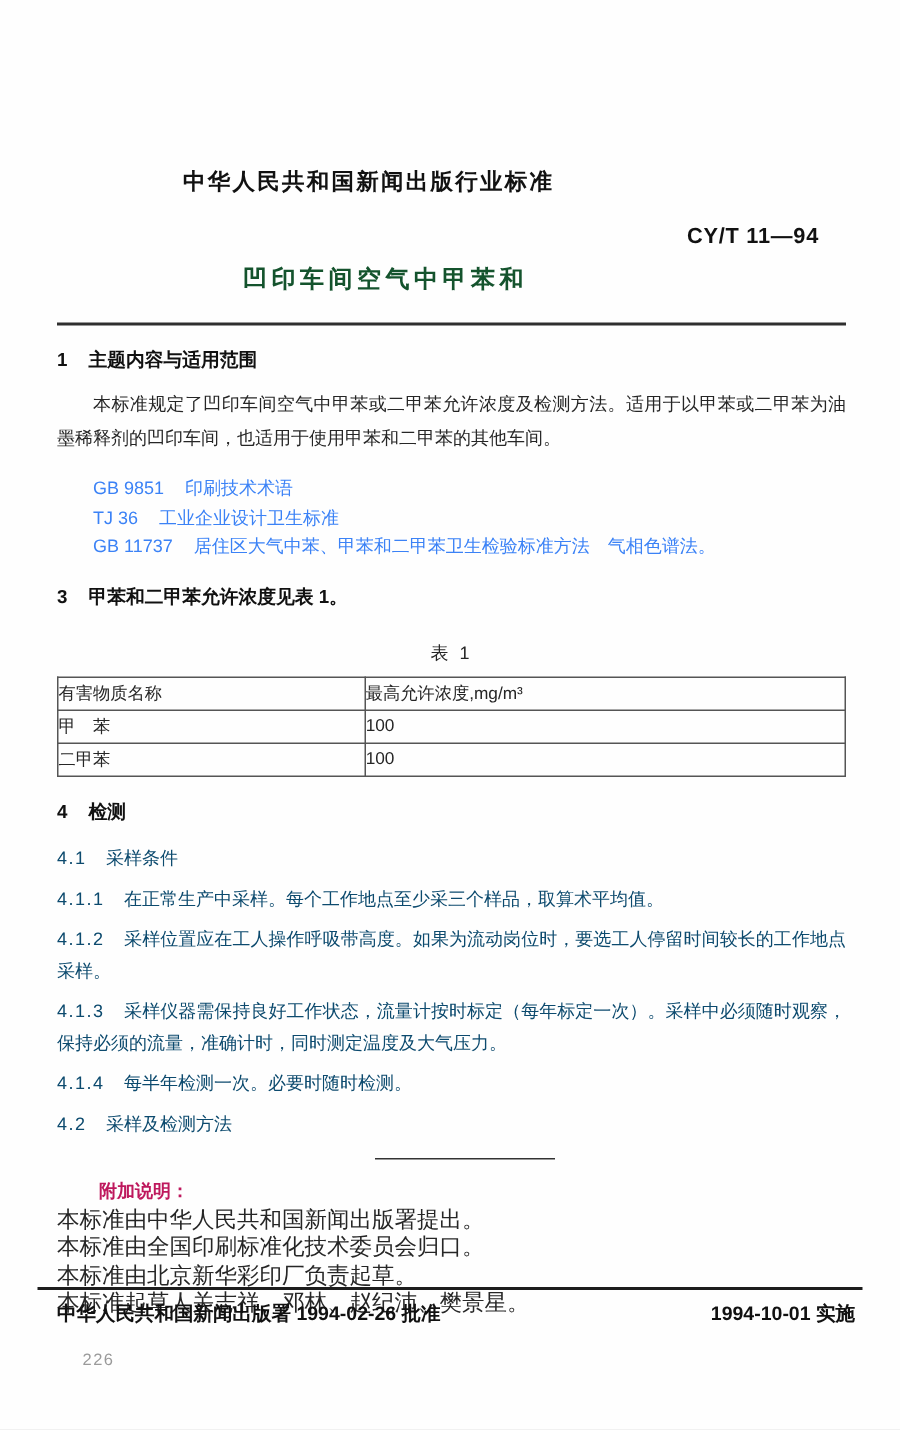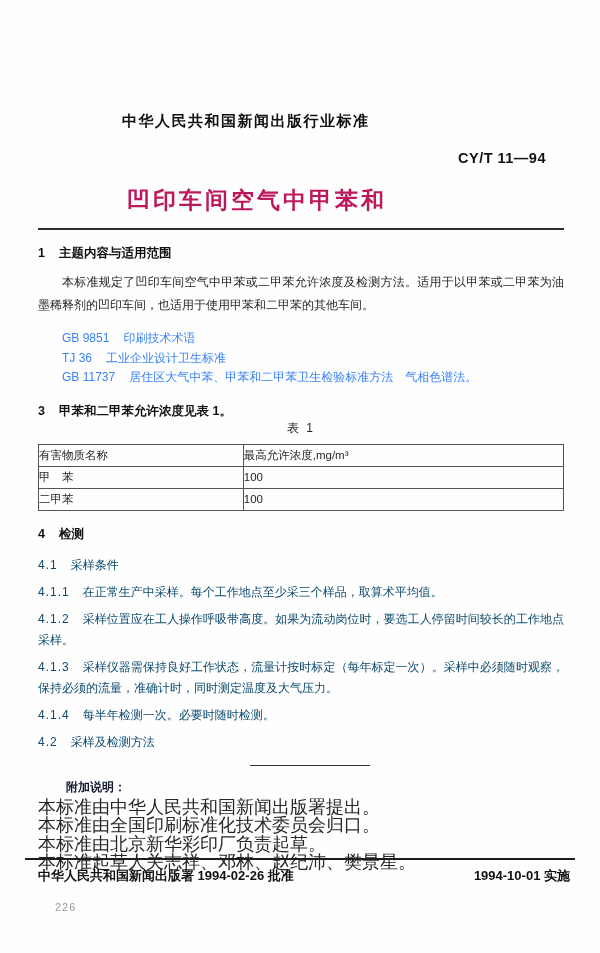--- a/index.html
+++ b/index.html
@@ -18,23 +18,23 @@
     margin:112px 0 0 84px;
     font-size:15px; font-weight:bold;
     letter-spacing:1.5px; color:#111;
   }
   .std-code {
     position:absolute; top:150px; right:54px;
     font-size:14.5px; font-weight:bold; color:#111;
     letter-spacing:0.5px;
   }
   .doc-title {
-    margin-top:53px; padding-right:88px;
+    margin-top:40px; padding-right:88px;
     text-align:center;
-    font-size:23px; font-weight:bold; color:#be185d;
+    font-size:16px; font-weight:bold; color:#14532d;
     letter-spacing:3px; line-height:32px;
   }
   .top-rule {
     margin-top:12px;
     border:none; border-top:2px solid #2f2f2f;
   }
 
   .sec-heading {
     margin-top:15px;
     font-size:12.5px; font-weight:bold; color:#111;
@@ -45,21 +45,21 @@
     margin-top:9px;
     font-size:12px; line-height:23px;
     text-align:justify; text-indent:2em; color:#262626;
   }
 
   .ref-list { margin-top:10px; margin-left:24px; }
   .ref-line { font-size:12px; line-height:19.5px; color:#3b82f6; }
   .ref-line .ref-code { margin-right:14px; }
 
   .tbl-caption {
-    margin-top:0; text-align:center;
+    margin-top:20px; text-align:center;
     font-size:12px; color:#262626; letter-spacing:2px;
   }
   table.t1 {
     margin-top:7px; width:100%;
     border-collapse:collapse;
     font-size:11.5px; color:#262626;
   }
   table.t1 th, table.t1 td {
     border:1px solid #555;
     text-align:left; font-weight:normal;
@@ -76,22 +76,22 @@
   .clause.first { margin-top:12px; }
   .clause .cnum { margin-right:13px; letter-spacing:1px; }
   .ref-note { margin:4px 0 0 24px; font-size:12px; line-height:20px; color:#262626; }
 
   .mid-rule {
     width:120px; margin:12px auto 0 auto;
     margin-left:212px;
     border:none; border-top:1.5px solid #333;
   }
 
-  .addendum-title { margin-top:13px; font-size:12px; font-weight:bold; color:#0f172a;padding-left:28px; }
-  .addendum-line { margin-top:4px; font-size:18px; line-height:14.5px; color:#262626; }
+  .addendum-title { margin-top:13px; font-size:12px; font-weight:bold; color:#be185d;padding-left:28px; }
+  .addendum-line { margin-top:4px; font-size:15px; line-height:14.5px; color:#262626; }
 
   .bottom-rule {
     position:absolute; top:858px; left:25px; right:25px;
     border:none; border-top:2.5px solid #1d1d1d; margin:0;
   }
   .footer-row {
     position:absolute; top:867px; left:38px; right:30px;
     display:flex; justify-content:space-between;
     font-size:13px; font-weight:bold; color:#111;
   }

